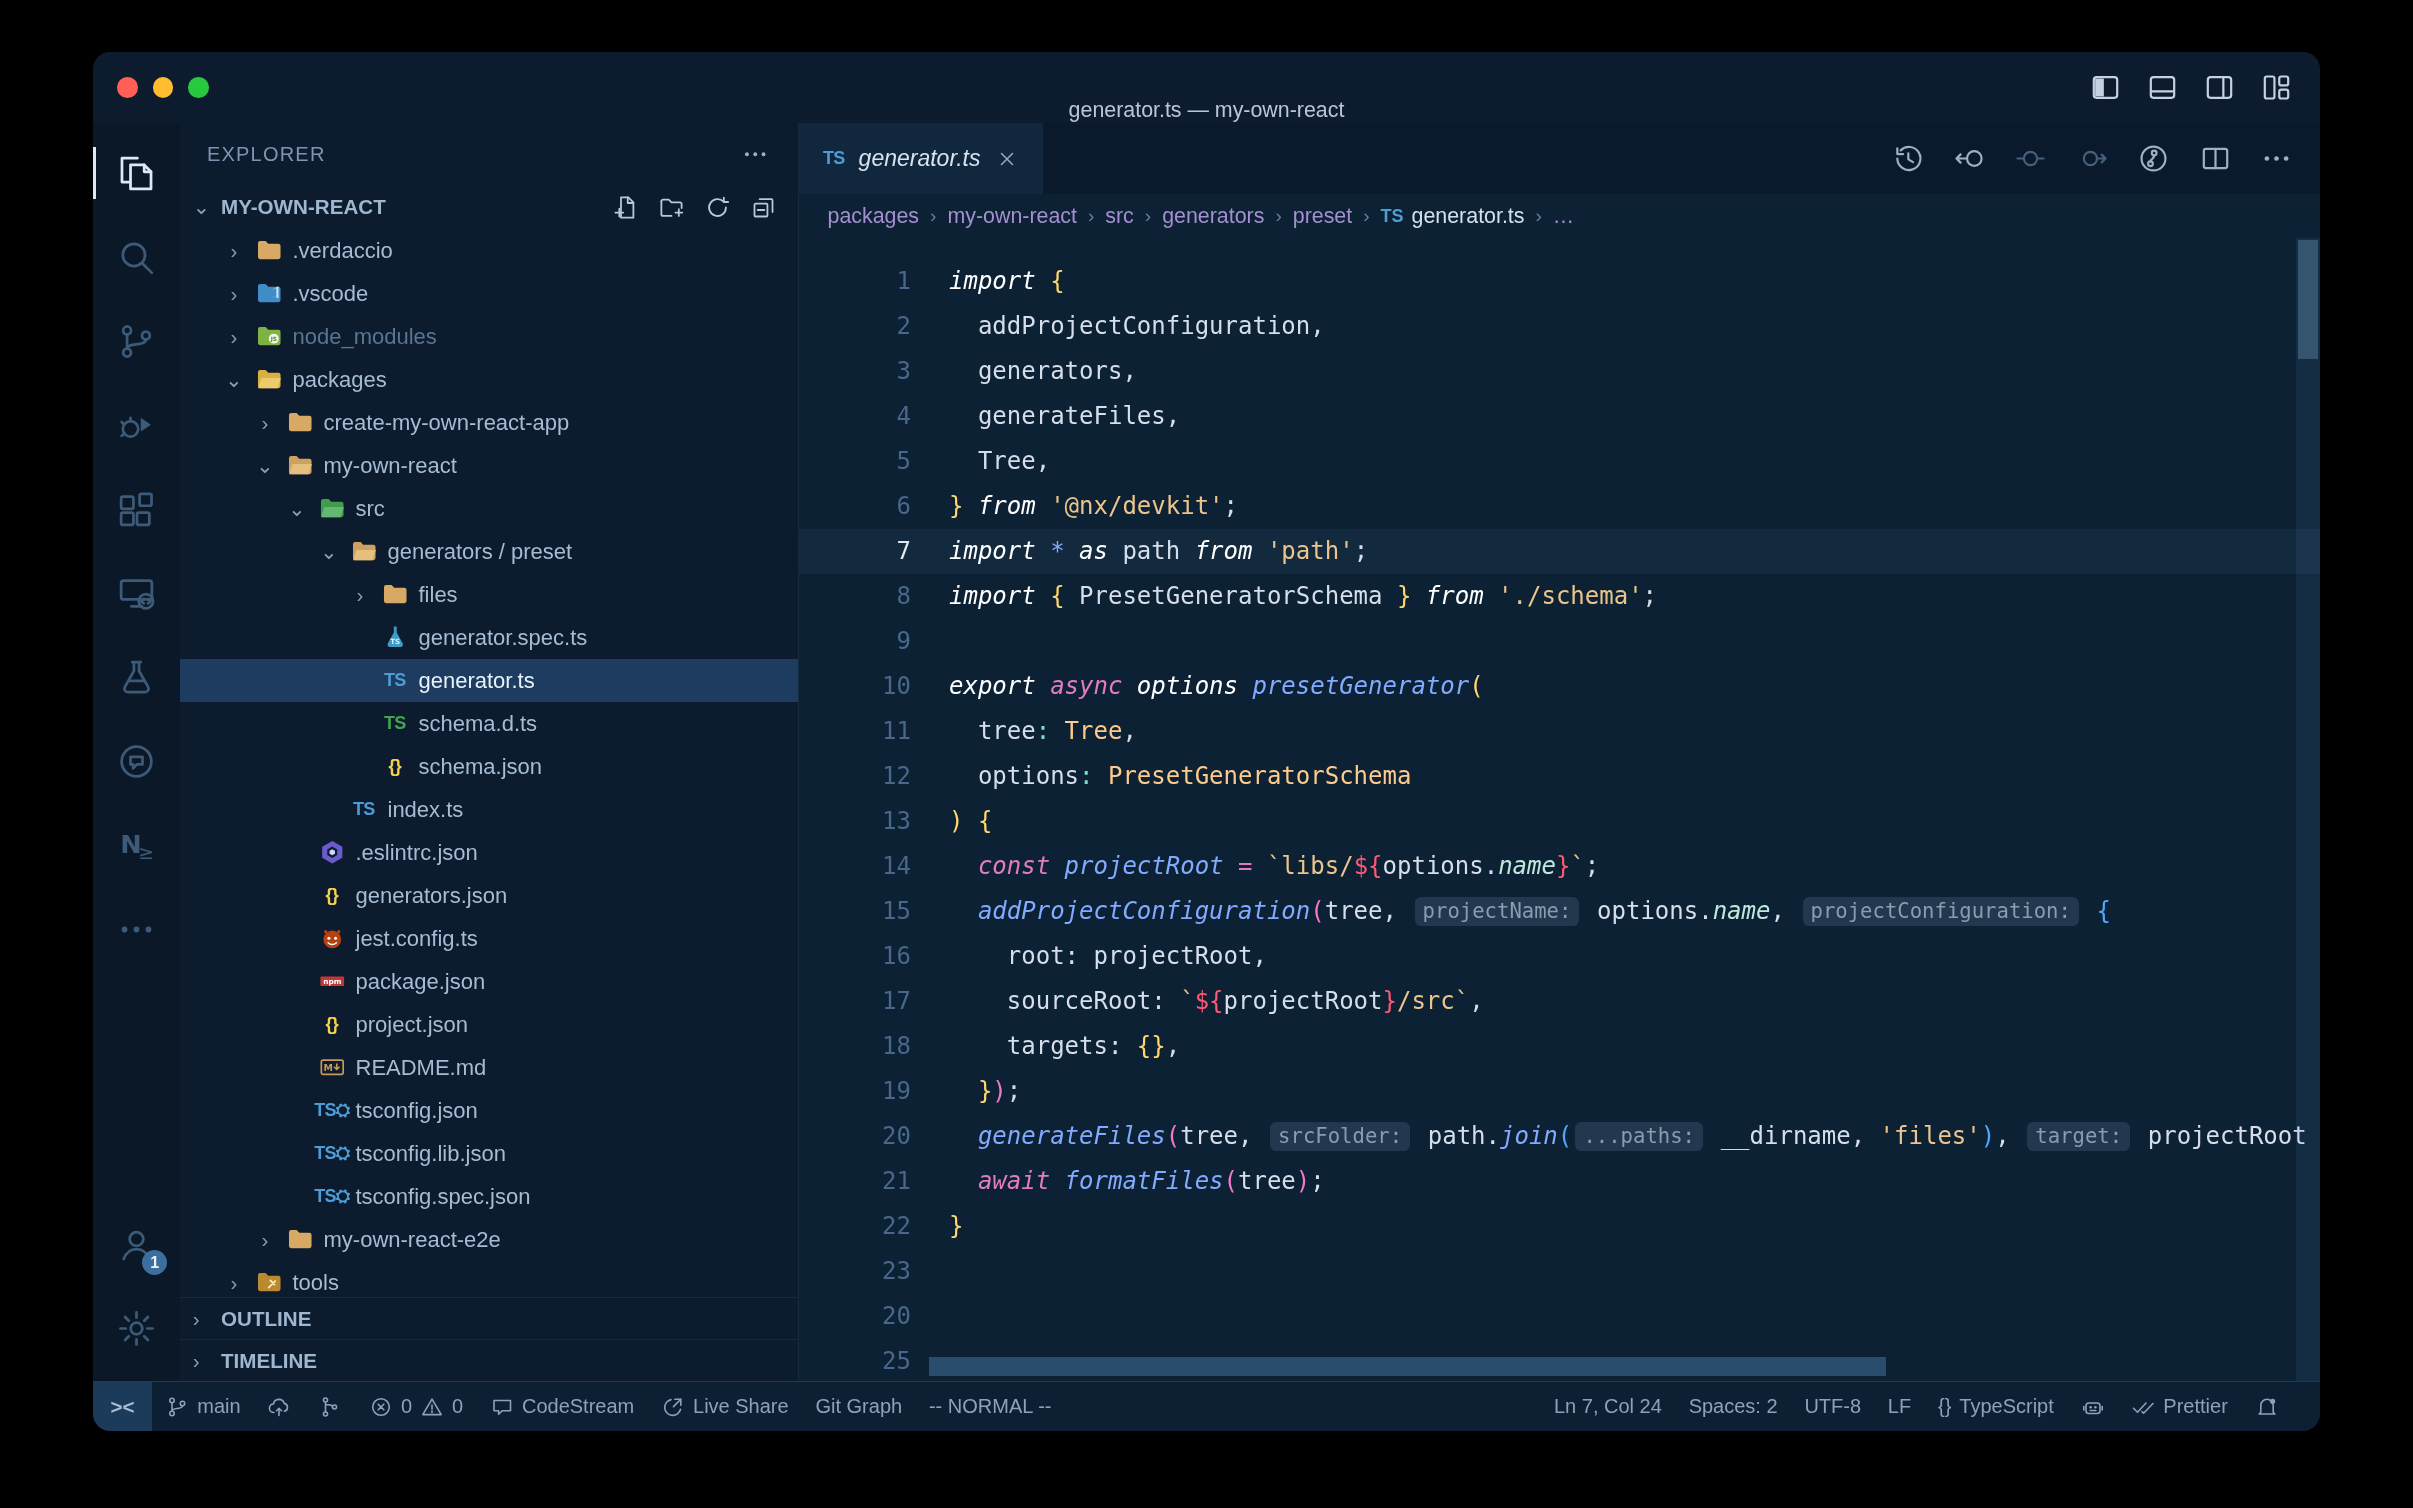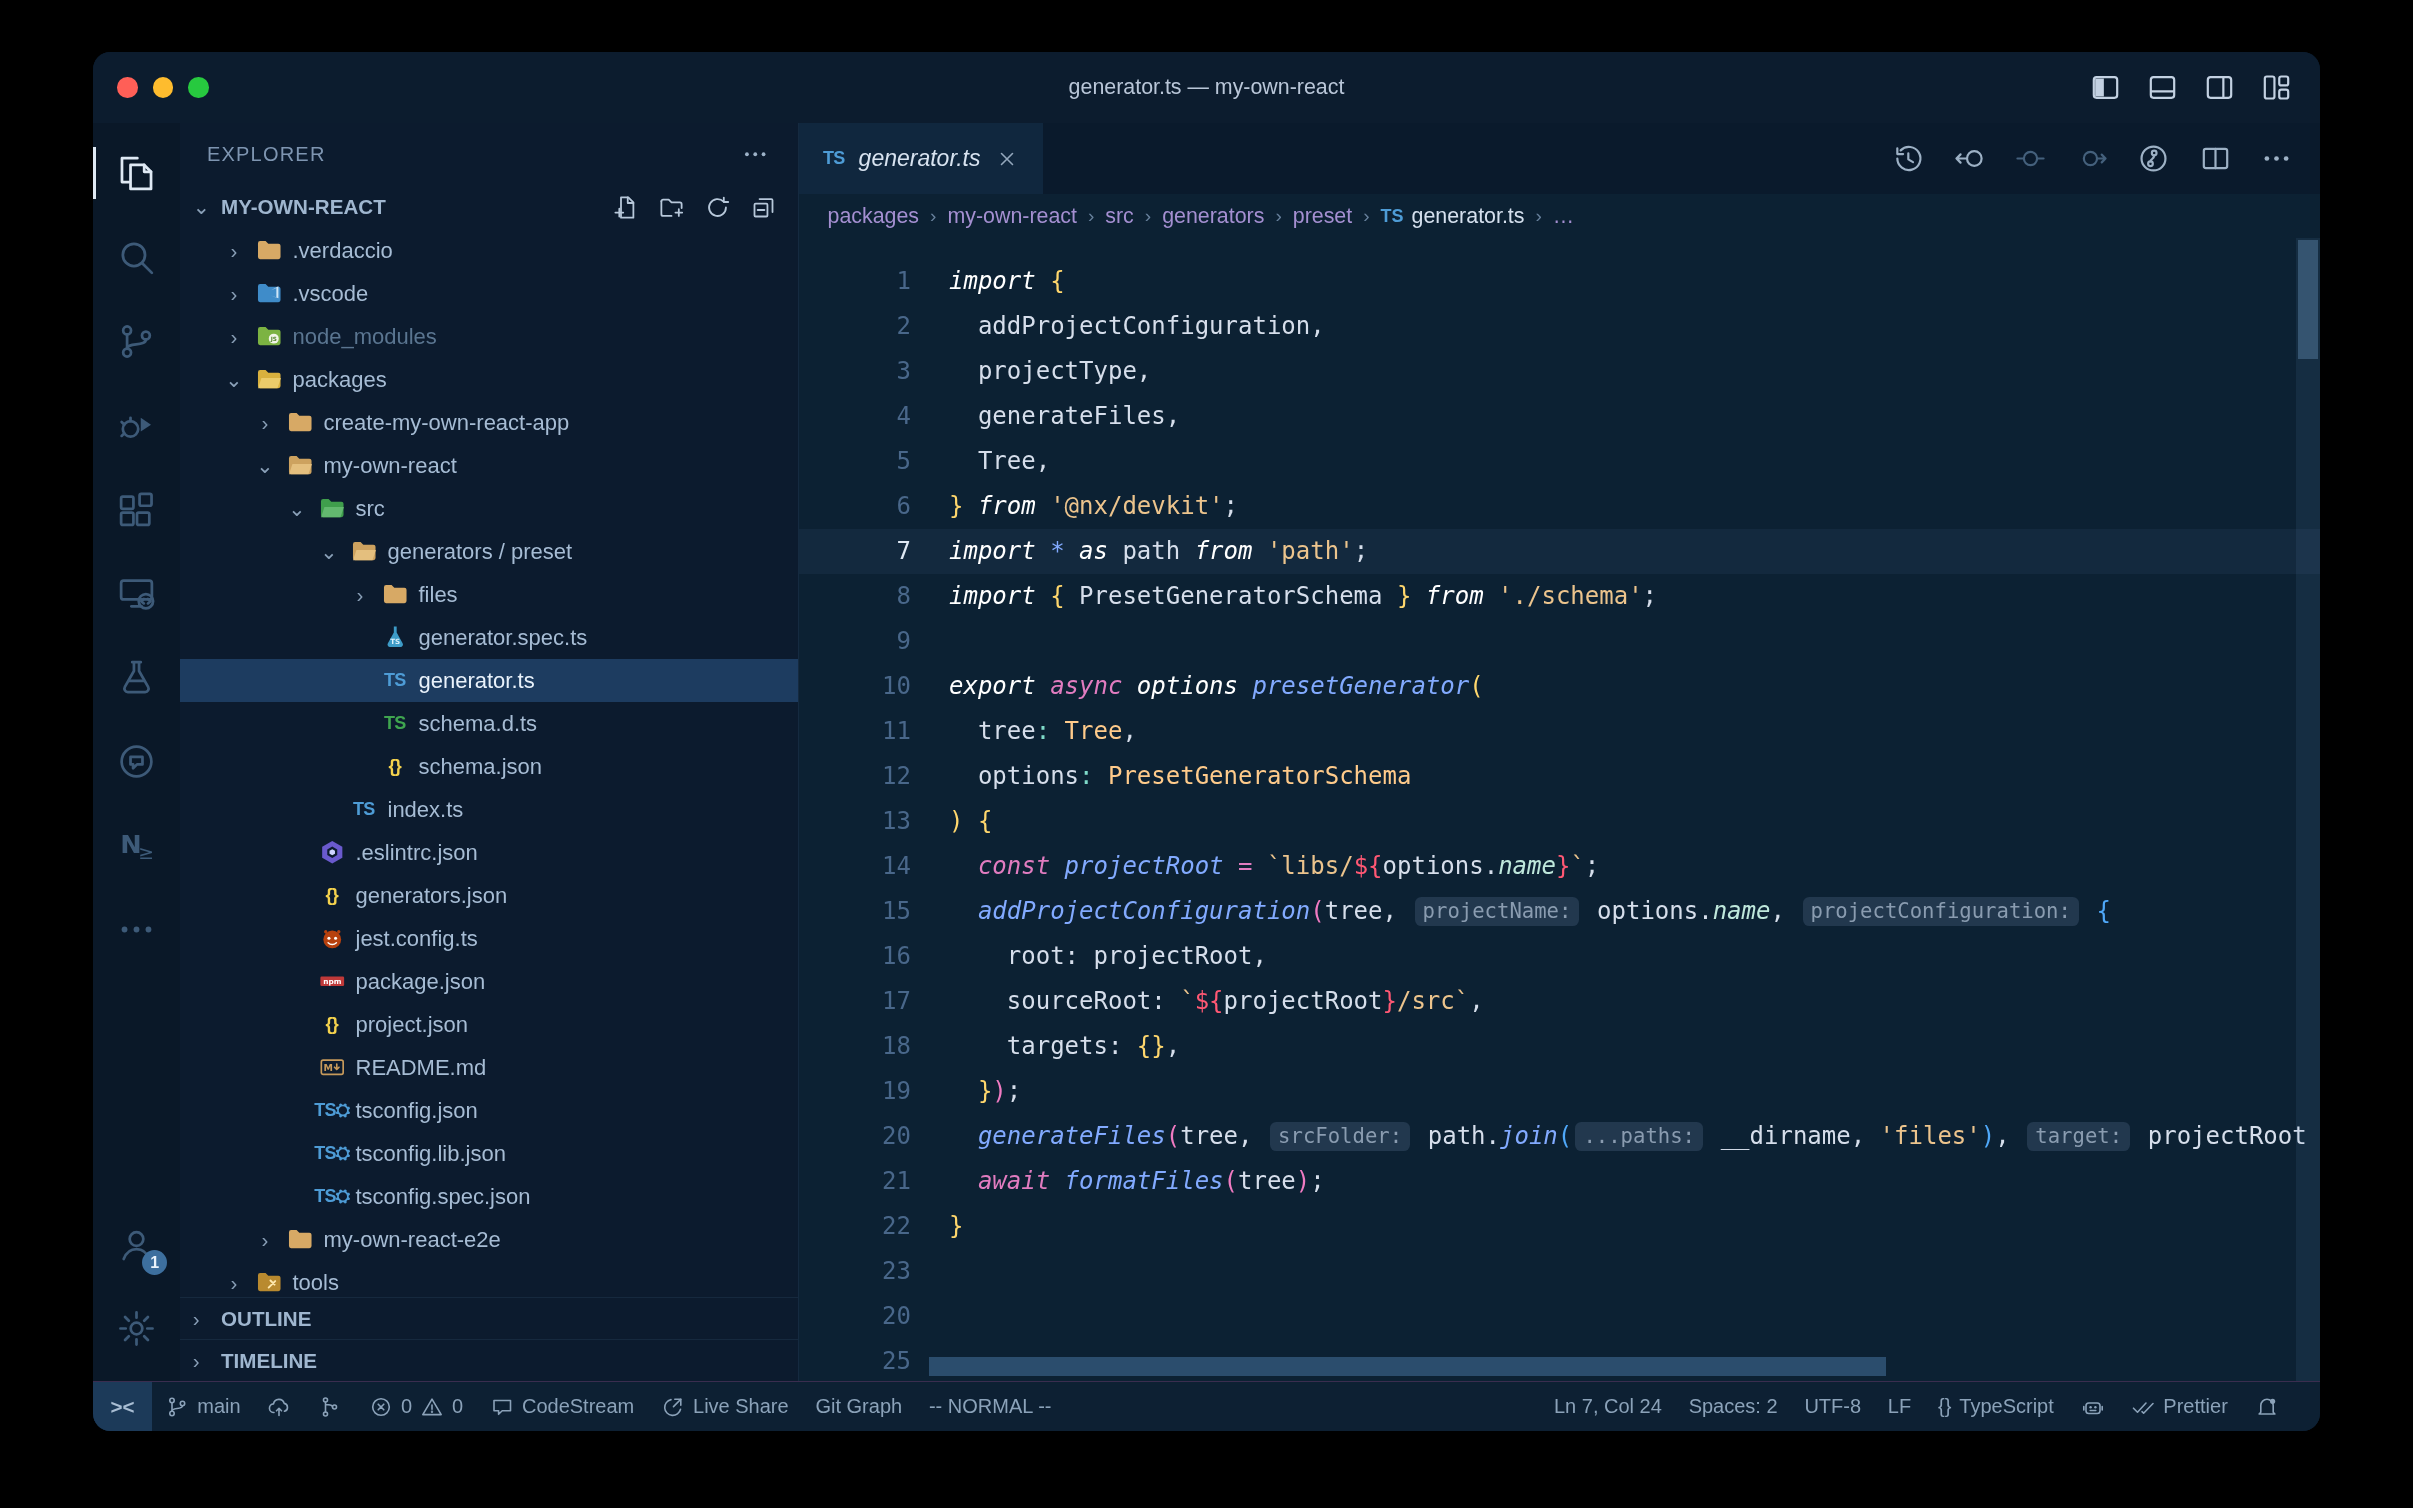--- a/index.html
+++ b/index.html
@@ -2,21 +2,21 @@
 <html style="font-size:12.7px"><head>
 <meta charset="utf-8">
 <style>
   html,body{margin:0;padding:0;background:#000;}
   .stage{position:relative;width:2413px;height:1509px;background:#000;overflow:hidden;
          font-family:"Liberation Sans",sans-serif;-webkit-font-smoothing:antialiased;}
   .window{position:absolute;left:93px;top:52px;width:2227px;height:1379px;background:#0b1b2d;
           border-radius:17.4px;overflow:hidden;display:flex;flex-direction:column;
           box-shadow:0 32px 95px rgba(0,0,0,.8);}
   
-  .titlebar{height:71px;flex:0 0 71px;background:#0c1c2e;position:relative;display:flex;align-items:center;}
+  .titlebar{height:71px;flex:0 0 71px;background:#0c1c2e;position:relative;display:flex;align-items:flex-end;}
   .traffic{position:absolute;left:24px;top:0;height:100%;display:flex;align-items:center;gap:15px;}
   .dot{width:20.6px;height:20.6px;border-radius:50%;}
   .win-title{width:100%;text-align:center;color:#b9c6d8;font-size:21.4px;}
   .layout-icons{position:absolute;right:27px;top:0;height:100%;display:flex;align-items:center;gap:24px;color:#c3d1e2;}
   .layout-icons .icon{width:33px;height:33px;}
   
   .main{flex:1;display:flex;min-height:0;}
   .activitybar{width:87px;flex:0 0 87px;background:#0a1828;display:flex;flex-direction:column;align-items:center;padding:8px 0 11px;}
   .ab-item{width:87px;height:84px;display:flex;align-items:center;justify-content:center;color:#3d5a78;position:relative;}
   .ab-item .icon{width:41px;height:41px;}
@@ -623,21 +623,21 @@
               <div class="gl">20</div>
               <div class="gl">21</div>
               <div class="gl">22</div>
               <div class="gl">23</div>
               <div class="gl">20</div>
               <div class="gl">25</div>
             </div>
           <div class="lines" id="lines">
               <div class="cl"><span class="tk-kw">import</span><span class="tk-w"> </span><span class="tk-b1">{</span></div>
               <div class="cl"><span class="tk-w">  addProjectConfiguration,</span></div>
-              <div class="cl"><span class="tk-w">  projectType,</span></div>
+              <div class="cl"><span class="tk-w">  generators,</span></div>
               <div class="cl"><span class="tk-w">  generateFiles,</span></div>
               <div class="cl"><span class="tk-w">  Tree,</span></div>
               <div class="cl"><span class="tk-b1">}</span><span class="tk-w"> </span><span class="tk-kw">from</span><span class="tk-w"> </span><span class="tk-str">'@nx/devkit'</span><span class="tk-w">;</span></div>
               <div class="cl current"><span class="tk-kw">import</span><span class="tk-w"> </span><span class="tk-star">*</span><span class="tk-w"> </span><span class="tk-kw">as</span><span class="tk-w"> path </span><span class="tk-kw">from</span><span class="tk-w"> </span><span class="tk-str">'path'</span><span class="tk-w">;</span></div>
               <div class="cl"><span class="tk-kw">import</span><span class="tk-w"> </span><span class="tk-b1">{</span><span class="tk-w"> PresetGeneratorSchema </span><span class="tk-b1">}</span><span class="tk-w"> </span><span class="tk-kw">from</span><span class="tk-w"> </span><span class="tk-str">'./schema'</span><span class="tk-w">;</span></div>
               <div class="cl"></div>
               <div class="cl"><span class="tk-kw">export</span><span class="tk-w"> </span><span class="tk-kw2">async</span><span class="tk-w"> </span><span class="tk-kw">options</span><span class="tk-w"> </span><span class="tk-fn">presetGenerator</span><span class="tk-b1">(</span></div>
               <div class="cl"><span class="tk-w">  tree</span><span class="tk-col">:</span><span class="tk-w"> </span><span class="tk-typ">Tree</span><span class="tk-w">,</span></div>
               <div class="cl"><span class="tk-w">  options</span><span class="tk-col">:</span><span class="tk-w"> </span><span class="tk-typ">PresetGeneratorSchema</span></div>
               <div class="cl"><span class="tk-b1">)</span><span class="tk-w"> </span><span class="tk-b1">{</span></div>

